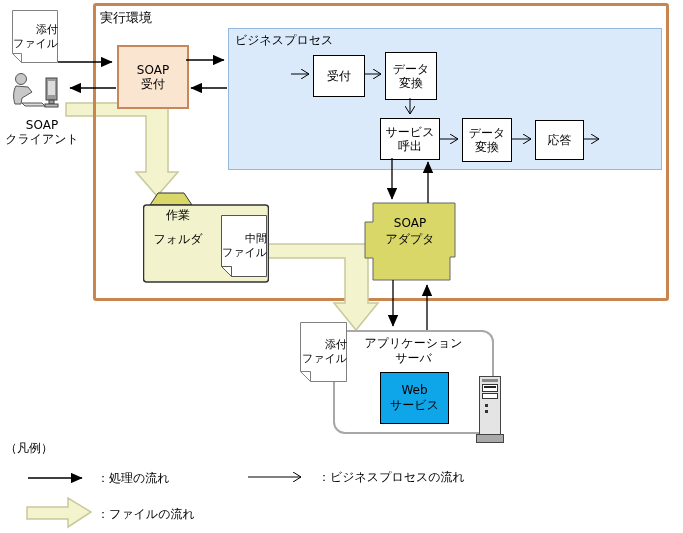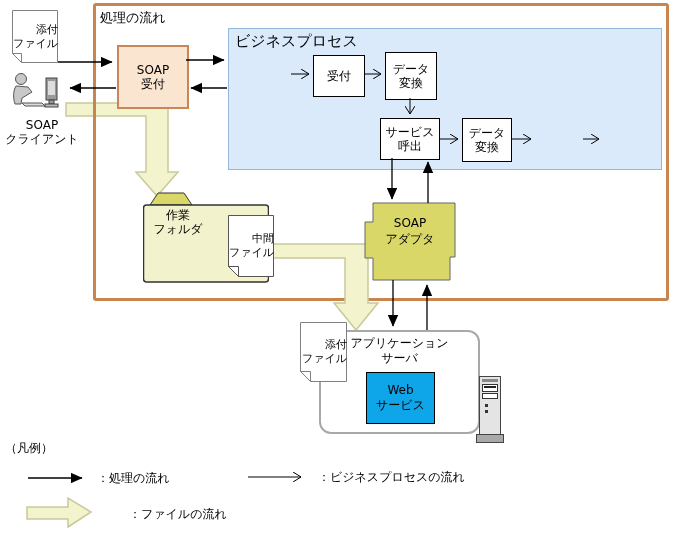--- a/index.html
+++ b/index.html
@@ -8,44 +8,44 @@
   .abs{position:absolute;}
   svg{display:block;}
   .lbl{position:absolute;font-size:12px;line-height:14px;white-space:nowrap;}
   .node{position:absolute;background:#fff;border:1px solid #000;display:flex;flex-direction:column;
         align-items:center;justify-content:center;text-align:center;font-size:12px;line-height:14px;z-index:6;}
   .ellipse{border-radius:50%;}
   .env{position:absolute;left:93px;top:3px;width:570px;height:292px;border:3px solid #C9854F;
        border-radius:3px;z-index:2;}
   .bp{position:absolute;left:228px;top:28px;width:432px;height:140px;background:#DAEAFB;
       border:1px solid #95B9DC;z-index:3;}
-  .bp-label{position:absolute;left:6px;top:3px;font-size:15px;}
+  .bp-label{position:absolute;left:6px;top:3px;font-size:12px;}
   .reception{left:117px;top:45px;width:68px;height:60px;background:#FAE5D0;border:2px solid #C8875A;}
   .doc{position:absolute;z-index:7;}
   .doc .txt{position:absolute;left:0;top:0;width:100%;display:flex;flex-direction:column;align-items:flex-end;
             justify-content:center;height:100%;font-size:11px;line-height:14px;text-align:center;}
   .twoline{display:flex;flex-direction:column;align-items:center;justify-content:center;text-align:center;}
-  .appserver{position:absolute;left:319px;top:330px;width:157px;height:100px;border:2px solid #A8A8A8;
+  .appserver{position:absolute;left:333px;top:330px;width:157px;height:100px;border:2px solid #A8A8A8;
              border-radius:12px;background:#fff;z-index:5;}
   .appserver .title{position:absolute;left:0;top:4px;width:100%;text-align:center;font-size:12px;line-height:15px;}
   .webbox{position:absolute;left:45px;top:40px;width:67px;height:50px;border:1px solid #000;background:#0ea5e9;
           display:flex;flex-direction:column;align-items:center;justify-content:center;font-size:12px;line-height:15px;}
   .legend-lbl{position:absolute;font-size:12px;}
 </style>
 </head>
 <body>
 
 <div id="stage">
 
   <svg class="abs" width="683" height="533" style="left:0;top:0;z-index:1;">
     <polygon points="66,103 168,103 168,172 178,172 157,196 136,172 146,172 146,116 66,116" fill="#F3F3CD" stroke="#C9C99A" stroke-width="1.5"></polygon>
   </svg>
 
   <div class="env"></div>
-  <div class="lbl" style="left:100px;top:11px;font-size:13px;z-index:4;">処理の流れ</div>
+  <div class="lbl" style="left:100px;top:11px;font-size:13px;z-index:4;">実行環境</div>
 
   <div class="bp">
     <span class="bp-label">ビジネスプロセス</span>
   </div>
 
   <svg class="abs" width="683" height="533" style="left:0;top:0;z-index:4;">
     <polygon points="256,244 368,244 368,303 378,303 356,330 334,303 345,303 345,258 256,258" fill="#F3F3CD" stroke="#C9C99A" stroke-width="1.5"></polygon>
   </svg>
 
   <div class="node" style="left:313px;top:55px;width:50px;height:40px;">
@@ -55,20 +55,23 @@
     <span>データ</span>
     <span>変換</span>
   </div>
   <div class="node" style="left:380px;top:118px;width:58px;height:40px;">
     <span>サービス</span>
     <span>呼出</span>
   </div>
   <div class="node" style="left:462px;top:118px;width:48px;height:42px;">
     <span>データ</span>
     <span>変換</span>
+  </div>
+  <div class="node" style="left:535px;top:120px;width:47px;height:38px;">
+    <span>応答</span>
   </div>
 
   <div class="node reception">
     <span>SOAP</span>
     <span>受付</span>
   </div>
 
   <div class="doc" style="left:12px;top:10px;width:46px;height:53px;">
     <svg width="46" height="53" viewBox="0 0 46 53">
       <path d="M0.5,0.5 H45.5 V52.5 H9.5 L0.5,43.5 Z" fill="#fff" stroke="#808080"></path>
@@ -91,26 +94,26 @@
   </svg>
   <div class="abs twoline" style="left:0px;top:118px;width:84px;font-size:12px;line-height:14px;z-index:2;">
     <span>SOAP</span>
     <span>クライアント</span>
   </div>
 
   <svg class="abs" width="126" height="93" style="left:143px;top:190px;z-index:4;">
     <polygon points="7,15 15,3 41,3 49,15" fill="#D9D767" stroke="#333"></polygon>
     <rect x="0.5" y="15" width="125" height="77" rx="3" fill="#F2F2CC" stroke="#333" stroke-width="1.5"></rect>
   </svg>
-  <div class="abs twoline" style="left:145px;top:208px;width:66px;font-size:12px;line-height:14px;z-index:5;">
+  <div class="abs twoline" style="left:145px;top:208px;width:66px;font-size:12px;line-height:14px;z-index:5;gap:10px;">
     <span>作業</span>
     <span>フォルダ</span>
   </div>
 
-  <div class="doc" style="left:228px;top:215px;width:46px;height:62px;">
+  <div class="doc" style="left:221px;top:215px;width:46px;height:62px;">
     <svg width="46" height="62" viewBox="0 0 46 62">
       <path d="M0.5,0.5 H45.5 V61.5 H10.5 L0.5,51.5 Z" fill="#fff" stroke="#555"></path>
       <path d="M0.5,51.5 H10.5 V61.5" fill="none" stroke="#555"></path>
     </svg>
     <div class="txt">
       <span>中間</span>
       <span>ファイル</span>
     </div>
   </div>
 
@@ -179,15 +182,15 @@
     <line x1="511" y1="139" x2="531" y2="139" stroke="#000" stroke-width="1" marker-end="url(#mo)"></line>
     <line x1="583" y1="139" x2="599" y2="139" stroke="#000" stroke-width="1" marker-end="url(#mo)"></line>
     <line x1="28" y1="478" x2="82" y2="478" stroke="#000" stroke-width="1.3" marker-end="url(#mf)"></line>
     <line x1="248" y1="477" x2="301" y2="477" stroke="#000" stroke-width="1" marker-end="url(#mo)"></line>
     <polygon points="27,507 68,507 68,498 91,512 68,527 68,519 27,519" fill="#F3F3CD" stroke="#C9C99A" stroke-width="1.5"></polygon>
   </svg>
 
   <div class="legend-lbl" style="left:5px;top:440px;">（凡例）</div>
   <div class="legend-lbl" style="left:97px;top:470px;text-align:right;">：処理の流れ</div>
   <div class="legend-lbl" style="left:318px;top:469px;">：ビジネスプロセスの流れ</div>
-  <div class="legend-lbl" style="left:97px;top:506px;margin-left:32px;">：ファイルの流れ</div>
+  <div class="legend-lbl" style="left:97px;top:506px;">：ファイルの流れ</div>
 
 </div>
 
 </body></html>

